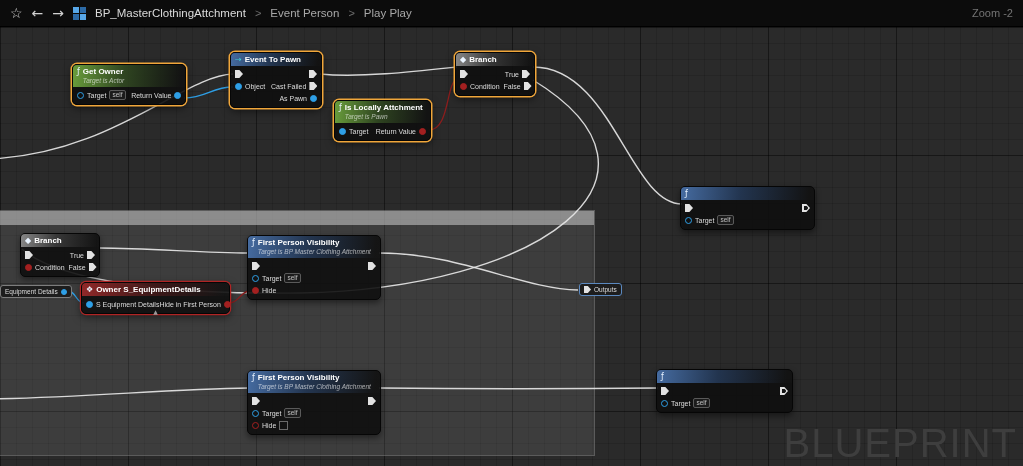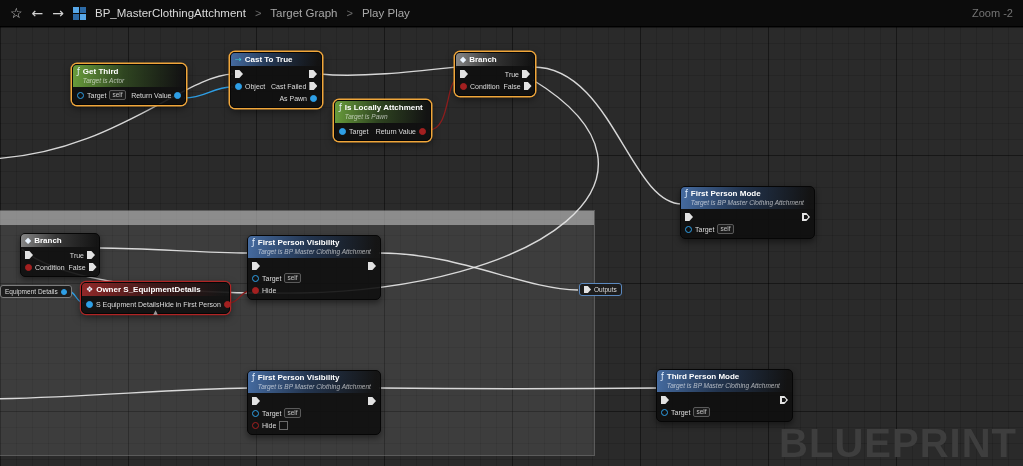--- a/index.html
+++ b/index.html
@@ -24,21 +24,21 @@
 
   
   #graph{position:absolute;top:27px;left:0;width:1023px;height:439px;overflow:hidden;
     background:
       linear-gradient(rgba(0,0,0,.38) 1px,transparent 1px) 0 0/128px 128px,
       linear-gradient(90deg,rgba(0,0,0,.38) 1px,transparent 1px) 0 0/128px 128px,
       linear-gradient(rgba(0,0,0,.13) 1px,transparent 1px) 0 0/16px 16px,
       linear-gradient(90deg,rgba(0,0,0,.13) 1px,transparent 1px) 0 0/16px 16px,
       #2a2a2a;}
 
-  .watermark{position:absolute;right:6px;bottom:0px;font-size:40px;font-weight:bold;
+  .watermark{position:absolute;right:6px;bottom:0px;font-size:40px;font-weight:normal;
     color:#3e3e3e;z-index:0;letter-spacing:1px;}
 
   .comment{position:absolute;left:-3px;top:183px;width:598px;height:246px;z-index:1;
     background:rgba(195,195,195,.13);border:1px solid rgba(150,150,150,.35);box-sizing:border-box;}
   .comment-hdr{height:14px;background:rgba(205,205,205,.55);}
 
   #wires{position:absolute;top:0;left:0;z-index:2;pointer-events:none;}
   #wires path{fill:none;}
   .w-exec{stroke:#e6e6e6;stroke-width:1.4;opacity:.92;}
   .w-blue{stroke:#2e9fe6;stroke-width:1.3;}
@@ -93,21 +93,21 @@
     <span class="tb-ic">→</span>
     <span class="bp-ic">
         <i></i>
         <i></i>
         <i></i>
         <i></i>
       </span>
     <nav style="display:flex;align-items:center;gap:9px;">
       <span class="crumb">BP_MasterClothingAttchment</span>
       <span class="sep">&gt;</span>
-      <span class="crumb dim">Target Graph</span>
+      <span class="crumb dim">Event Person</span>
       <span class="sep">&gt;</span>
       <span class="crumb dim">Play Play</span>
     </nav>
     <span class="zoom">Zoom -2</span>
   </header>
 
   <div id="graph">
 
     <div class="watermark">BLUEPRINT</div>
 
@@ -127,21 +127,21 @@
       <path class="w-exec" d="M 379 361 C 470 362, 572 362, 658 361"></path>
       <path class="w-exec" d="M -8 372 C 90 370, 170 362, 249 361"></path>
       <path class="w-red" d="M 229 276 C 239 276, 240 265, 249 264"></path>
       <path class="w-blue" d="M 68 264 C 76 264, 76 276, 84 276"></path>
     </svg>
 
     <div class="node sel" style="left:72px;top:37px;width:114px;">
       <div class="hdr green">
         <span class="ic">ƒ</span>
         <div class="ttl">
-          <span class="t">Get Third</span>
+          <span class="t">Get Owner</span>
           <span class="sub">Target is Actor</span>
         </div>
       </div>
       <div class="rows">
         <div class="row">
           <span class="pg">
             <span class="pinc c-blue"></span>
             <span class="plabel">Target</span>
             <span class="selfbox">self</span>
           </span>
@@ -150,21 +150,21 @@
             <span class="pinc c-blue filled"></span>
           </span>
         </div>
       </div>
     </div>
 
     <div class="node sel" style="left:230px;top:25px;width:92px;">
       <div class="hdr blue">
         <span class="ic teal">→</span>
         <div class="ttl">
-            <span class="t">Cast To True</span>
+            <span class="t">Event To Pawn</span>
           </div>
       </div>
       <div class="rows">
         <div class="row">
           <span class="pg">
               <span class="exec"></span>
             </span>
           <span class="pg">
               <span class="exec"></span>
             </span>
@@ -237,24 +237,20 @@
             <span class="plabel">False</span>
             <span class="exec"></span>
           </span>
         </div>
       </div>
     </div>
 
     <div class="node" style="left:680px;top:159px;width:135px;">
       <div class="hdr blue">
         <span class="ic">ƒ</span>
-        <div class="ttl">
-          <span class="t">First Person Mode</span>
-          <span class="sub">Target is BP Master Clothing Attchment</span>
-        </div>
       </div>
       <div class="rows">
         <div class="row">
           <span class="pg">
               <span class="exec"></span>
             </span>
           <span class="pg">
               <span class="exec hollow"></span>
             </span>
         </div>
@@ -398,24 +394,20 @@
             <span class="chk"></span>
           </span>
           <span class="pg"></span>
         </div>
       </div>
     </div>
 
     <div class="node" style="left:656px;top:342px;width:137px;">
       <div class="hdr blue">
         <span class="ic">ƒ</span>
-        <div class="ttl">
-          <span class="t">Third Person Mode</span>
-          <span class="sub">Target is BP Master Clothing Attchment</span>
-        </div>
       </div>
       <div class="rows">
         <div class="row">
           <span class="pg">
               <span class="exec"></span>
             </span>
           <span class="pg">
               <span class="exec hollow"></span>
             </span>
         </div>

